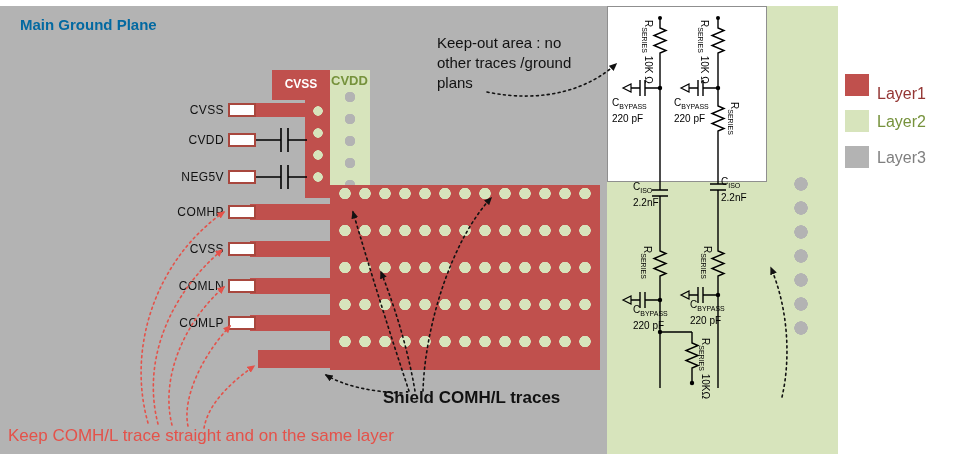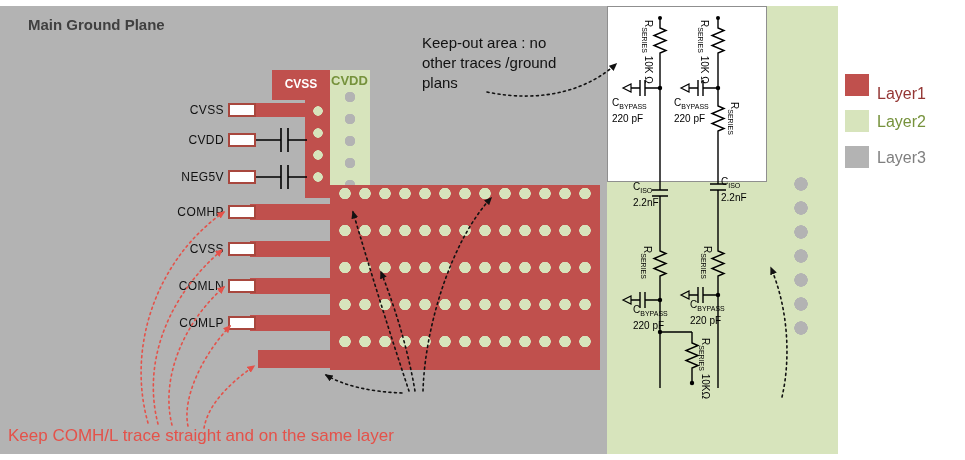--- a/index.html
+++ b/index.html
@@ -8,21 +8,21 @@
   .plane{background:#b3b3b3;}
   .keepout{background:#ffffff;border:1px solid #8f8f8f;box-sizing:border-box;}
   .l2{background:#d7e4bc;}
   .red{background:#c0504d;}
   .pad{background:#fff;border:2px solid #a8473e;box-sizing:border-box;}
   .pin-label{font-size:12px;line-height:14px;color:#111;text-align:right;letter-spacing:0.4px;}
   .dots-g{background-image:radial-gradient(circle,#d7e4bc 5.5px,transparent 6px);background-size:20px 17px;}
   .dots-gray-v{background-image:radial-gradient(circle,#b3b3b3 5px,transparent 5.5px);background-size:22px 22px;}
   .dots-green-v{background-image:radial-gradient(circle,#d7e4bc 4.5px,transparent 5px);background-size:22px 22px;}
   .dots-gray-big{background-image:radial-gradient(circle,#b3b3b3 6.5px,transparent 7px);background-size:24px 24px;}
-  .title{font-size:15px;font-weight:bold;color:#404040;margin-left:8px;}
+  .title{font-size:15px;font-weight:bold;color:#0369a1;}
   .note{font-size:15px;line-height:20px;color:#111;}
   .shield-note{font-size:17px;font-weight:600;color:#111;}
   .red-note{font-size:17px;color:#e4524a;}
   .slabel{font-size:10px;line-height:12px;color:#000;}
   .slabel .row{display:block;}
   .slabel sub,.rlabel sub{font-size:7px;}
   .rlabel{transform:rotate(90deg);transform-origin:0 0;white-space:nowrap;font-size:10px;color:#000;}
   .legend-label{font-size:16px;line-height:20px;}
   .lg1{color:#943634;}.lg2{color:#76923c;}.lg3{color:#7f7f7f;}
   .cvss-txt{font-size:12px;font-weight:bold;color:#fff;text-align:center;}
@@ -136,25 +136,26 @@
       <path d="M172 425 C160 378, 184 322, 224 287" marker-end="url(#ar)"></path>
       <path d="M188 426 C182 398, 202 356, 230 326" marker-end="url(#ar)"></path>
       <path d="M204 428 C208 406, 226 386, 254 366" marker-end="url(#ar)"></path>
     </g>
   </svg>
 
   <div class="abs title" style="left:20px;top:16px">Main Ground Plane</div>
   <div class="abs cvss-txt" style="left:272px;top:77px;width:58px">CVSS</div>
   <div class="abs cvdd-txt" style="left:331px;top:73px">CVDD</div>
 
-  <div class="abs note" style="left:422px;top:33px;width:160px">
+  <div class="abs note" style="left:437px;top:33px;width:160px">
     <span style="display:block">Keep-out area : no</span>
     <span style="display:block">other traces /ground</span>
     <span style="display:block">plans</span>
   </div>
+  <div class="abs shield-note" style="left:383px;top:388px">Shield COMH/L traces</div>
   <div class="abs red-note" style="left:8px;top:426px">Keep COMH/L trace straight and on the same layer</div>
 
   <div class="abs rlabel" style="left:654px;top:20px"><span>R</span><sub>SERIES</sub>&nbsp;<span>10K Ω</span></div>
   <div class="abs rlabel" style="left:710px;top:20px"><span>R</span><sub>SERIES</sub>&nbsp;<span>10K Ω</span></div>
   <div class="abs rlabel" style="left:740px;top:102px"><span>R</span><sub>SERIES</sub></div>
   <div class="abs rlabel" style="left:653px;top:246px"><span>R</span><sub>SERIES</sub></div>
   <div class="abs rlabel" style="left:713px;top:246px"><span>R</span><sub>SERIES</sub></div>
   <div class="abs rlabel" style="left:711px;top:338px"><span>R</span><sub>SERIES</sub>&nbsp;<span>10KΩ</span></div>
 
   <div class="abs slabel" style="left:612px;top:97px">

